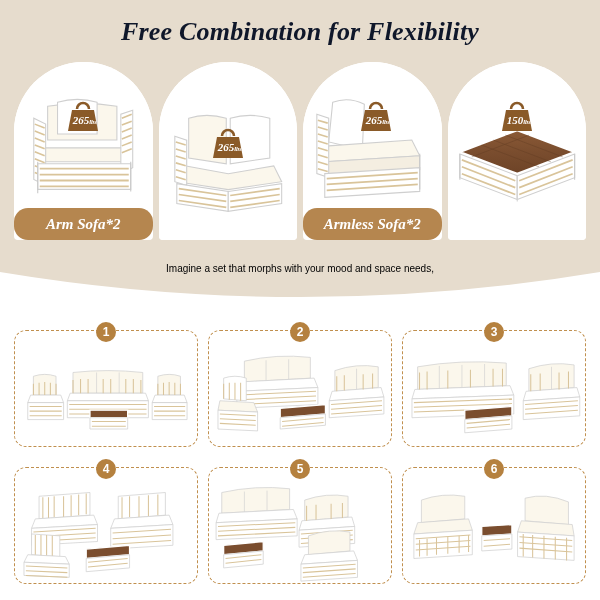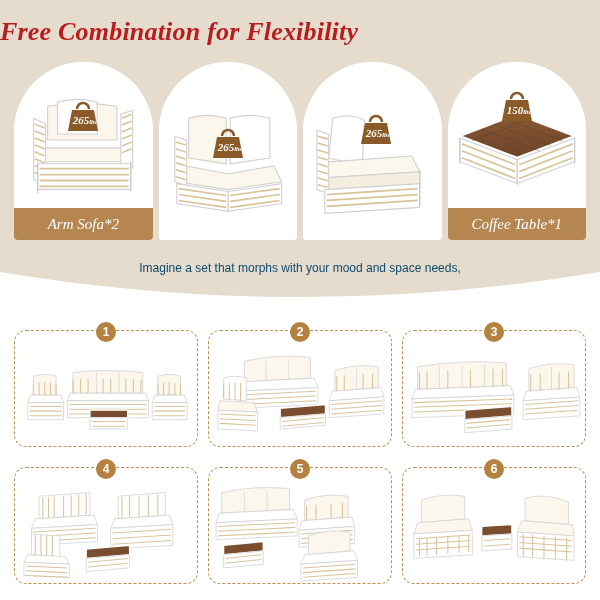--- a/index.html
+++ b/index.html
@@ -12,51 +12,52 @@
   
   .beige-panel{
     position:absolute; left:0; top:0; width:600px; height:312px;
     background:#e6dccd;
     -webkit-clip-path: path("M0,0 L600,0 L600,272 Q300,322 0,272 Z");
     clip-path: path("M0,0 L600,0 L600,272 Q300,322 0,272 Z");
   }
 
   
   .title{
-    position:absolute; left:0; top:17px; width:600px; text-align:left;
+    position:absolute; left:0; top:17px; width:600px; text-align:center;
     font-family:"Liberation Serif", serif;
     font-style:italic; font-weight:bold;
     font-size:26px; letter-spacing:.2px;
-    color:#b91c1c;
+    color:#0f172a;
   }
 
   
   .cards{ position:absolute; left:14px; top:62px; width:572px; height:178px;
           display:flex; gap:6px; }
   .card{ flex:1; display:flex; flex-direction:column;
          border-radius:71px 71px 4px 4px; overflow:hidden; background:#ffffff; }
   .card-img{ flex:1; position:relative; background:#ffffff; overflow:hidden; }
   .card-label{
     height:32px; background:#b5864f; color:#ffffff;
     display:flex; align-items:center; justify-content:center;
     font-family:"Liberation Serif", serif;
-    font-style:italic; font-weight:normal; font-size:15px;
+    font-style:italic; font-weight:bold; font-size:15px;
     white-space:nowrap;
+    border-radius:14px;
   }
 
   
   .badge{ position:absolute; width:40px; height:34px; }
   .badge svg{ width:100%; height:100%; display:block; }
   .badge .num{ font-family:"Liberation Serif", serif; font-style:italic;
                font-weight:bold; fill:#ffffff; }
 
   
   .tagline{
     position:absolute; left:60px; top:260px; width:480px; text-align:center;
-    font-size:12px; line-height:17px; color:#0c4a6e; font-weight:normal;
+    font-size:10px; line-height:17px; color:#000000; font-weight:normal;
   }
 
   
   .grid{
     position:absolute; left:14px; top:322px; width:572px; height:262px;
     display:grid; grid-template-columns:repeat(3,1fr); grid-template-rows:repeat(2,1fr);
     column-gap:10px; row-gap:12px;
   }
   .cfg{ position:relative; }
   .cfg-box{
@@ -221,20 +222,21 @@
       </svg>
       <div class="badge" style="left:53%;top:38%;transform:translate(-50%,-50%)">
         <svg viewBox="0 0 40 34">
           <path d="M14,9 a6,6 0 0,1 12,0" fill="none" stroke="#8a5a28" stroke-width="2.6"></path>
           <path d="M9,10 L31,10 L35,31 L5,31 Z" fill="#8a5a28"></path>
           <text class="num" x="18" y="24" text-anchor="middle" font-size="11">265</text>
           <text class="num" x="30" y="24" text-anchor="middle" font-size="6.5">lbs</text>
         </svg>
       </div>
     </div>
+    <div class="card-label">Armless Sofa*2</div>
   </div>
 
   <div class="card">
     <div class="card-img">
       <svg viewBox="0 0 140 146" preserveAspectRatio="xMidYMid meet" style="width:100%;height:100%">
         <defs>
           <linearGradient id="woodg" x1="0" y1="0" x2="0" y2="1">
             <stop offset="0%" stop-color="#8b5a36"></stop>
             <stop offset="50%" stop-color="#7a4d2e"></stop>
             <stop offset="100%" stop-color="#6d4327"></stop>
@@ -270,21 +272,20 @@
       </svg>
       <div class="badge" style="left:50%;top:31%;transform:translate(-50%,-50%)">
         <svg viewBox="0 0 40 34">
           <path d="M14,9 a6,6 0 0,1 12,0" fill="none" stroke="#8a5a28" stroke-width="2.6"></path>
           <path d="M9,10 L31,10 L35,31 L5,31 Z" fill="#8a5a28"></path>
           <text class="num" x="18" y="24" text-anchor="middle" font-size="11">150</text>
           <text class="num" x="30" y="24" text-anchor="middle" font-size="6.5">lbs</text>
         </svg>
       </div>
     </div>
-    <div class="card-label">Coffee Table*1</div>
   </div>
 </div>
 
 <div class="tagline">
   <div>Imagine a set that morphs with your mood and space needs,</div>
 </div>
 
 <div class="grid">
 
   <div class="cfg">

